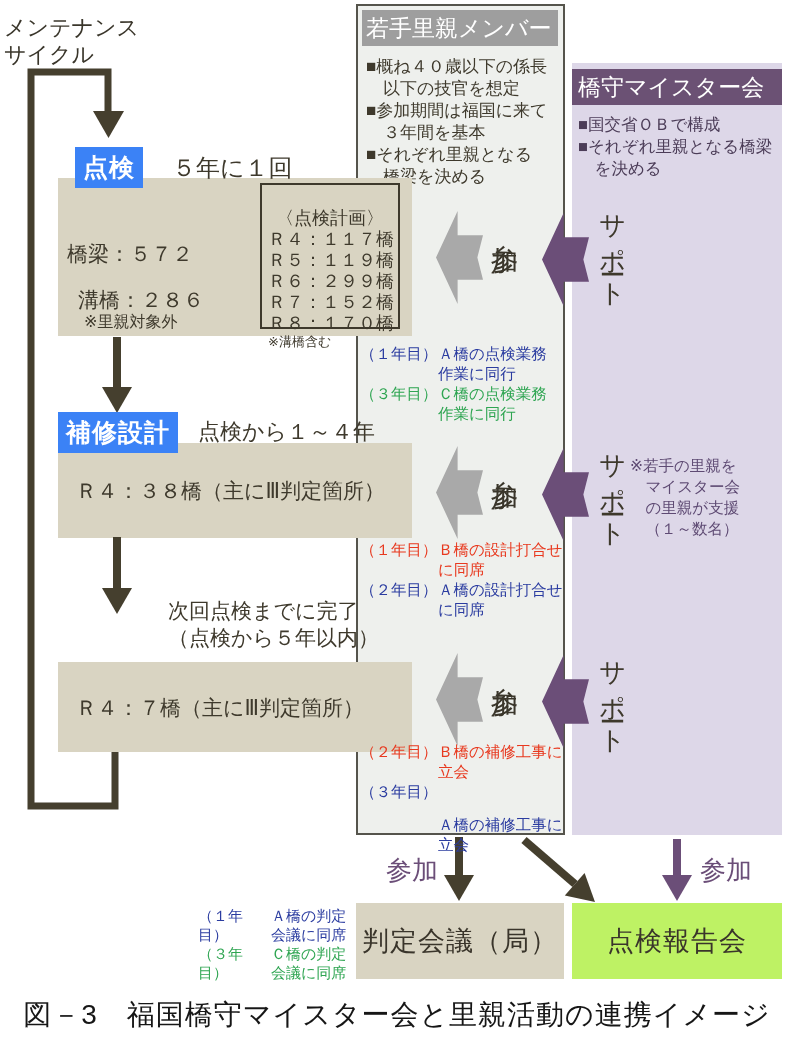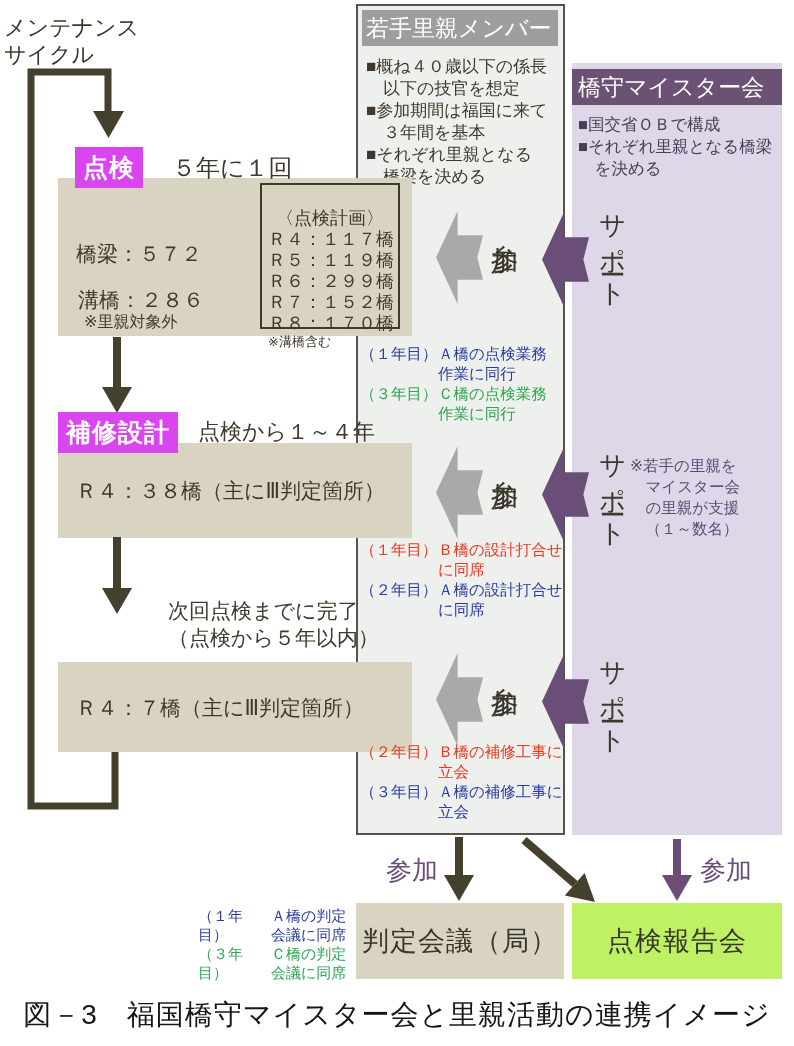--- a/index.html
+++ b/index.html
@@ -19,21 +19,21 @@
             font-size:23px;line-height:36px;padding-left:6px;box-sizing:border-box;z-index:2;}
   .bullets-gray{left:366px;top:56px;width:194px;font-size:17px;line-height:22px;color:#3e392c;z-index:2;}
   .bullets-purple{left:578px;top:113px;width:202px;font-size:16.5px;line-height:22px;color:#4c3d58;z-index:2;}
 
   
   .beige{background:#d9d4c2;z-index:2;}
   .box1{left:58px;top:178px;width:354px;height:158px;}
   .box2{left:58px;top:443px;width:354px;height:95px;}
   .box3{left:58px;top:662px;width:354px;height:90px;}
 
-  .stage-label{background:#d946ef;color:#ffffff;font-size:25px;font-weight:bold;
+  .stage-label{background:#3b82f6;color:#ffffff;font-size:25px;font-weight:bold;
                padding:4px 8px;z-index:4;letter-spacing:1px;}
   .subtitle{color:#3e392c;z-index:4;}
 
   .plan-box{left:260px;top:183px;width:140px;height:146px;border:2px solid #3e392c;
             box-sizing:border-box;padding:3px 0 0 6px;z-index:4;font-size:18px;line-height:21px;}
   .plan-title{text-align:center;padding-right:6px;margin-top:20px;}
   .plan-note{font-size:13px;line-height:15px;}
 
   
   .chev{width:47px;height:93px;z-index:4;
@@ -110,21 +110,21 @@
   <div class="abs vtext support" style="top:436px">サポート</div>
   <div class="abs vtext support" style="top:643px">サポート</div>
   <div class="abs support-note pre">※若手の里親を
 　マイスター会
 　の里親が支援
 　（１～数名）</div>
 
   <div class="abs beige box1"></div>
   <div class="abs stage-label" style="left:75px;top:147px">点検</div>
   <div class="abs subtitle" style="left:172px;top:152px;font-size:24px">５年に１回</div>
-  <div class="abs" style="left:76px;top:240px;font-size:21px;z-index:4">橋梁：５７２</div>
+  <div class="abs" style="left:67px;top:240px;font-size:21px;z-index:4">橋梁：５７２</div>
   <div class="abs" style="left:78px;top:286px;font-size:21px;z-index:4">溝橋：２８６</div>
   <div class="abs" style="left:84px;top:312px;font-size:16px;z-index:4">※里親対象外</div>
   <div class="abs plan-box">
     <div class="plan-title">〈点検計画〉</div>
     <div class="pre">Ｒ４：１１７橋
 Ｒ５：１１９橋
 Ｒ６：２９９橋
 Ｒ７：１５２橋
 Ｒ８：１７０橋</div>
     <div class="plan-note">※溝橋含む</div>
@@ -179,21 +179,21 @@
   </div>
 
   <div class="abs anno" style="left:360px;top:742px">
     <div class="anno-entry">
       <span class="anno-year" style="color: rgb(232, 57, 31);">（２年目）</span>
       <span class="anno-text" style="color: rgb(232, 57, 31);">Ｂ橋の補修工事に
 立会</span>
     </div>
     <div class="anno-entry">
       <span class="anno-year" style="color: rgb(43, 60, 160);">（３年目）</span>
-      <span class="anno-text" style="color: rgb(43, 60, 160);">Ａ橋の補修工事に
+      <span class="anno-text" style="color: rgb(43, 60, 160); margin-top: 33px;">Ａ橋の補修工事に
 立会</span>
     </div>
   </div>
 
   <div class="abs anno anno-bl" style="left:198px;top:906px;width:160px">
     <div class="anno-entry">
       <span class="anno-year" style="color: rgb(43, 60, 160);">（１年目）</span>
       <span class="anno-text" style="color: rgb(43, 60, 160);">Ａ橋の判定
 会議に同席</span>
     </div>

